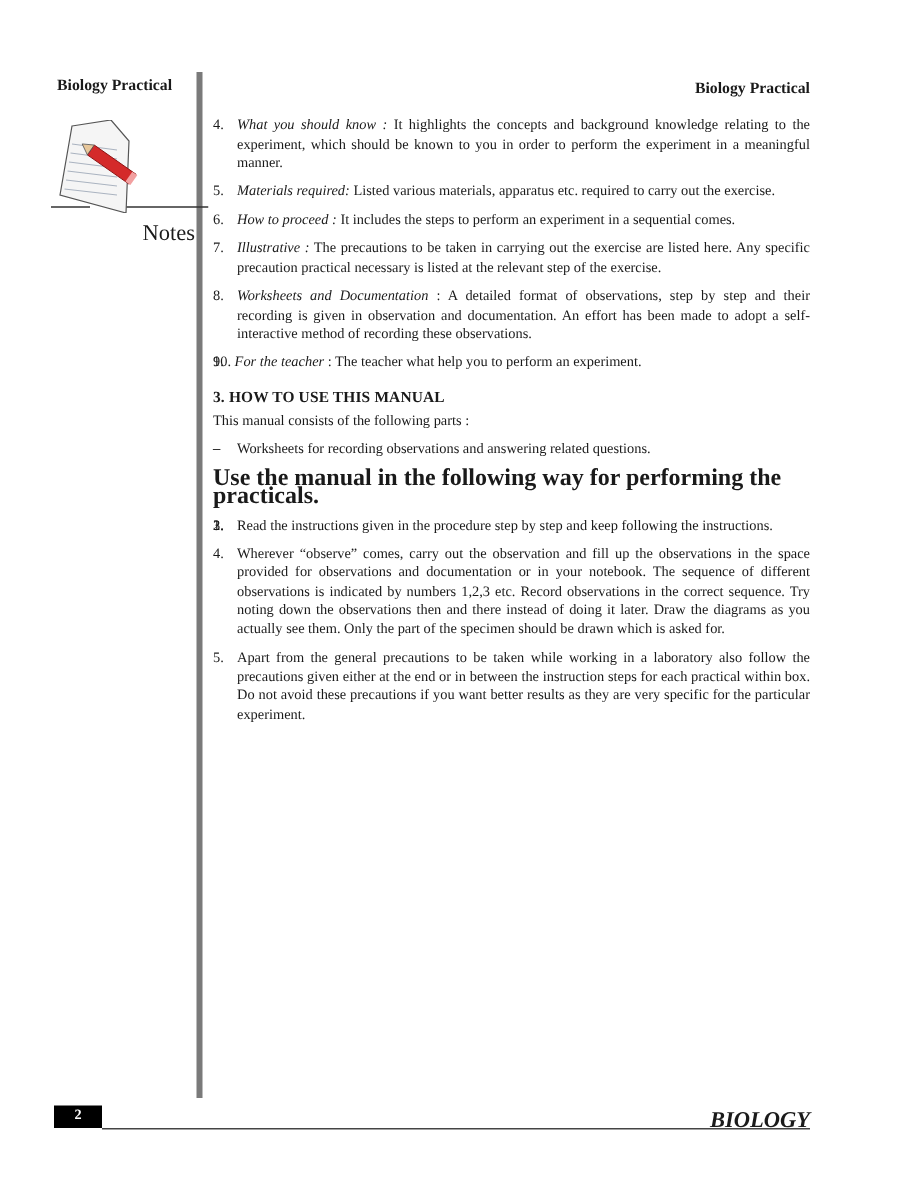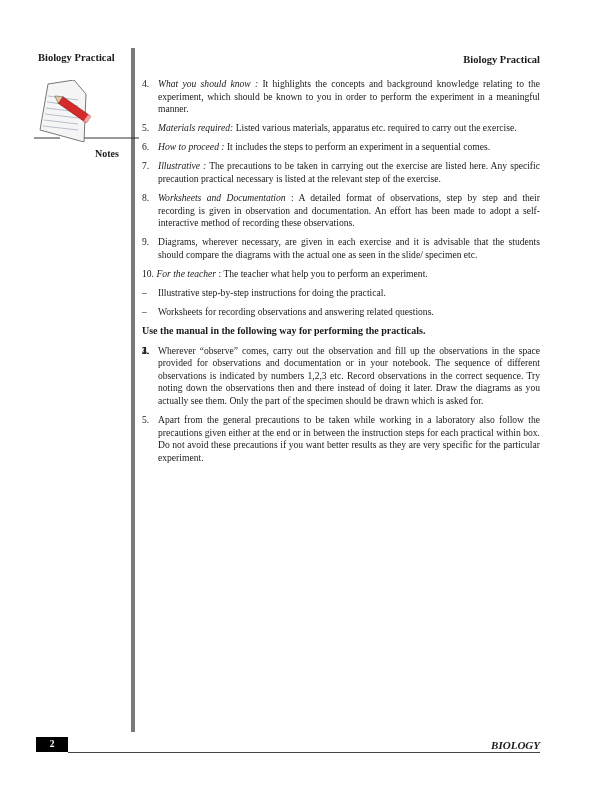--- a/index.html
+++ b/index.html
@@ -2,37 +2,37 @@
 <html><head>
 <meta charset="utf-8">
 <style>
   html, body { margin:0; padding:0; background:#ffffff; }
   body { width:612px; height:792px; position:relative; overflow:hidden;
          font-family:"Liberation Serif", "DejaVu Serif", serif; color:#1a1a1a; }
   .margin-title { position:absolute; left:38px; top:52px; font-weight:bold; font-size:10.5px; }
   .header-title { position:absolute; right:72px; top:54px; font-weight:bold; font-size:10.5px; }
   .vbar { position:absolute; left:131px; top:48px; width:4px; height:684px; background:#7a7a7a; }
   .notes-icon { position:absolute; left:34px; top:80px; width:105px; height:62px; }
-  .notes-label { position:absolute; left:95px; top:148px; font-weight:bold; font-size:10px; }
+  .notes-label { position:absolute; left:95px; top:148px; font-weight:normal; font-size:15px; }
   .content { position:absolute; left:142px; top:78px; width:398px; font-size:9.6px; line-height:12.6px; }
   ol.items { list-style:none; margin:0; padding:0; }
   ol.items li { position:relative; padding-left:16px; margin-bottom:6.5px; text-align:justify; }
   ol.items li .num { position:absolute; left:0; top:0; }
   ol.items li.wide { padding-left:0; }
   .bi { font-weight:normal; font-style:italic; }
   h3.sec { font-size:10.3px; font-weight:bold; margin:11px 0 2px 0; letter-spacing:0.1px; }
   p.intro { margin:0 0 6px 0; }
   ul.dash { list-style:none; margin:0; padding:0; }
   ul.dash li { position:relative; padding-left:16px; margin-bottom:6.5px; }
   ul.dash li .dsh { position:absolute; left:0; }
-  p.boldline { font-weight:bold; margin:0 0 6px 0; font-size:10px; }
+  p.boldline { font-weight:bold; margin:0 0 6px 0; font-size:16px; }
   .footer-box { position:absolute; left:36px; top:737px; width:32px; height:15px; background:#000;
                 color:#fff; font-weight:bold; font-size:9.5px; text-align:center; line-height:15px; }
   .footer-line { position:absolute; left:68px; top:752px; width:472px; height:1.2px; background:#444; }
-  .footer-right { position:absolute; right:72px; top:739px; font-weight:bold; font-style:italic; font-size:11px; }
+  .footer-right { position:absolute; right:72px; top:739px; font-weight:bold; font-style:italic; font-size:15px; }
 </style>
 </head>
 <body>
 
 <div class="margin-title">Biology Practical</div>
 <div class="header-title">Biology Practical</div>
 <div class="vbar"></div>
 
 <svg class="notes-icon" viewBox="0 0 105 62">
   <line x1="0" y1="58" x2="26" y2="58" stroke="#333" stroke-width="1"></line>
@@ -54,34 +54,36 @@
 </svg>
 <div class="notes-label">Notes</div>
 
 <div class="content">
   <ol class="items">
     <li><span class="num">4.</span><span class="bi">What you should know :</span><span> It highlights the concepts and background knowledge relating to the experiment, which should be known to you in order to perform the experiment in a meaningful manner.</span></li>
     <li><span class="num">5.</span><span class="bi">Materials required:</span><span> Listed various materials, apparatus etc. required to carry out the exercise.</span></li>
     <li><span class="num">6.</span><span class="bi">How to proceed :</span><span> It includes the steps to perform an experiment in a sequential comes.</span></li>
     <li><span class="num">7.</span><span class="bi">Illustrative :</span><span> The precautions to be taken in carrying out the exercise are listed here. Any specific precaution practical necessary is listed at the relevant step of the exercise.</span></li>
     <li><span class="num">8.</span><span class="bi">Worksheets and Documentation</span><span> : A detailed format of observations, step by step and their recording is given in observation and documentation. An effort has been made to adopt a self-interactive method of recording these observations.</span></li>
-    <li><span class="num">9.</span><span class="bi"></span><span>Diagrams, wherever necessary, are given in each exercise and it is advisable that the students should compare the diagrams with the actual one as seen in the slide/ specimen etc.</span></li>
+    <li><span class="num">9.</span><span class="bi"></span></li>
     <li class="wide"><span>10.</span> <span class="bi">For the teacher</span><span> : The teacher what help you to perform an experiment.</span></li>
   </ol>
 
+  <h3 class="sec">3. HOW TO USE THIS MANUAL</h3>
+  <p class="intro">This manual consists of the following parts :</p>
   <ul class="dash">
-    <li><span class="dsh">–</span><span>Illustrative step-by-step instructions for doing the practical.</span></li>
+    <li><span class="dsh">–</span></li>
     <li><span class="dsh">–</span><span>Worksheets for recording observations and answering related questions.</span></li>
   </ul>
   <p class="boldline">Use the manual in the following way for performing the practicals.</p>
 
   <ol class="items">
     <li><span class="num">1.</span></li>
     <li><span class="num">2.</span></li>
-    <li><span class="num">3.</span></li>
+    <li><span class="num">3.</span><span>Read the instructions given in the procedure step by step and keep following the instructions.</span></li>
     <li><span class="num">4.</span><span>Wherever “observe” comes, carry out the observation and fill up the observations in the space provided for observations and documentation or in your notebook. The sequence of different observations is indicated by numbers 1,2,3 etc. Record observations in the correct sequence. Try noting down the observations then and there instead of doing it later. Draw the diagrams as you actually see them. Only the part of the specimen should be drawn which is asked for.</span></li>
     <li><span class="num">5.</span><span>Apart from the general precautions to be taken while working in a laboratory also follow the precautions given either at the end or in between the instruction steps for each practical within box. Do not avoid these precautions if you want better results as they are very specific for the particular experiment.</span></li>
   </ol>
 </div>
 
 <div class="footer-box">2</div>
 <div class="footer-line"></div>
 <div class="footer-right">BIOLOGY</div>
 
 </body></html>

